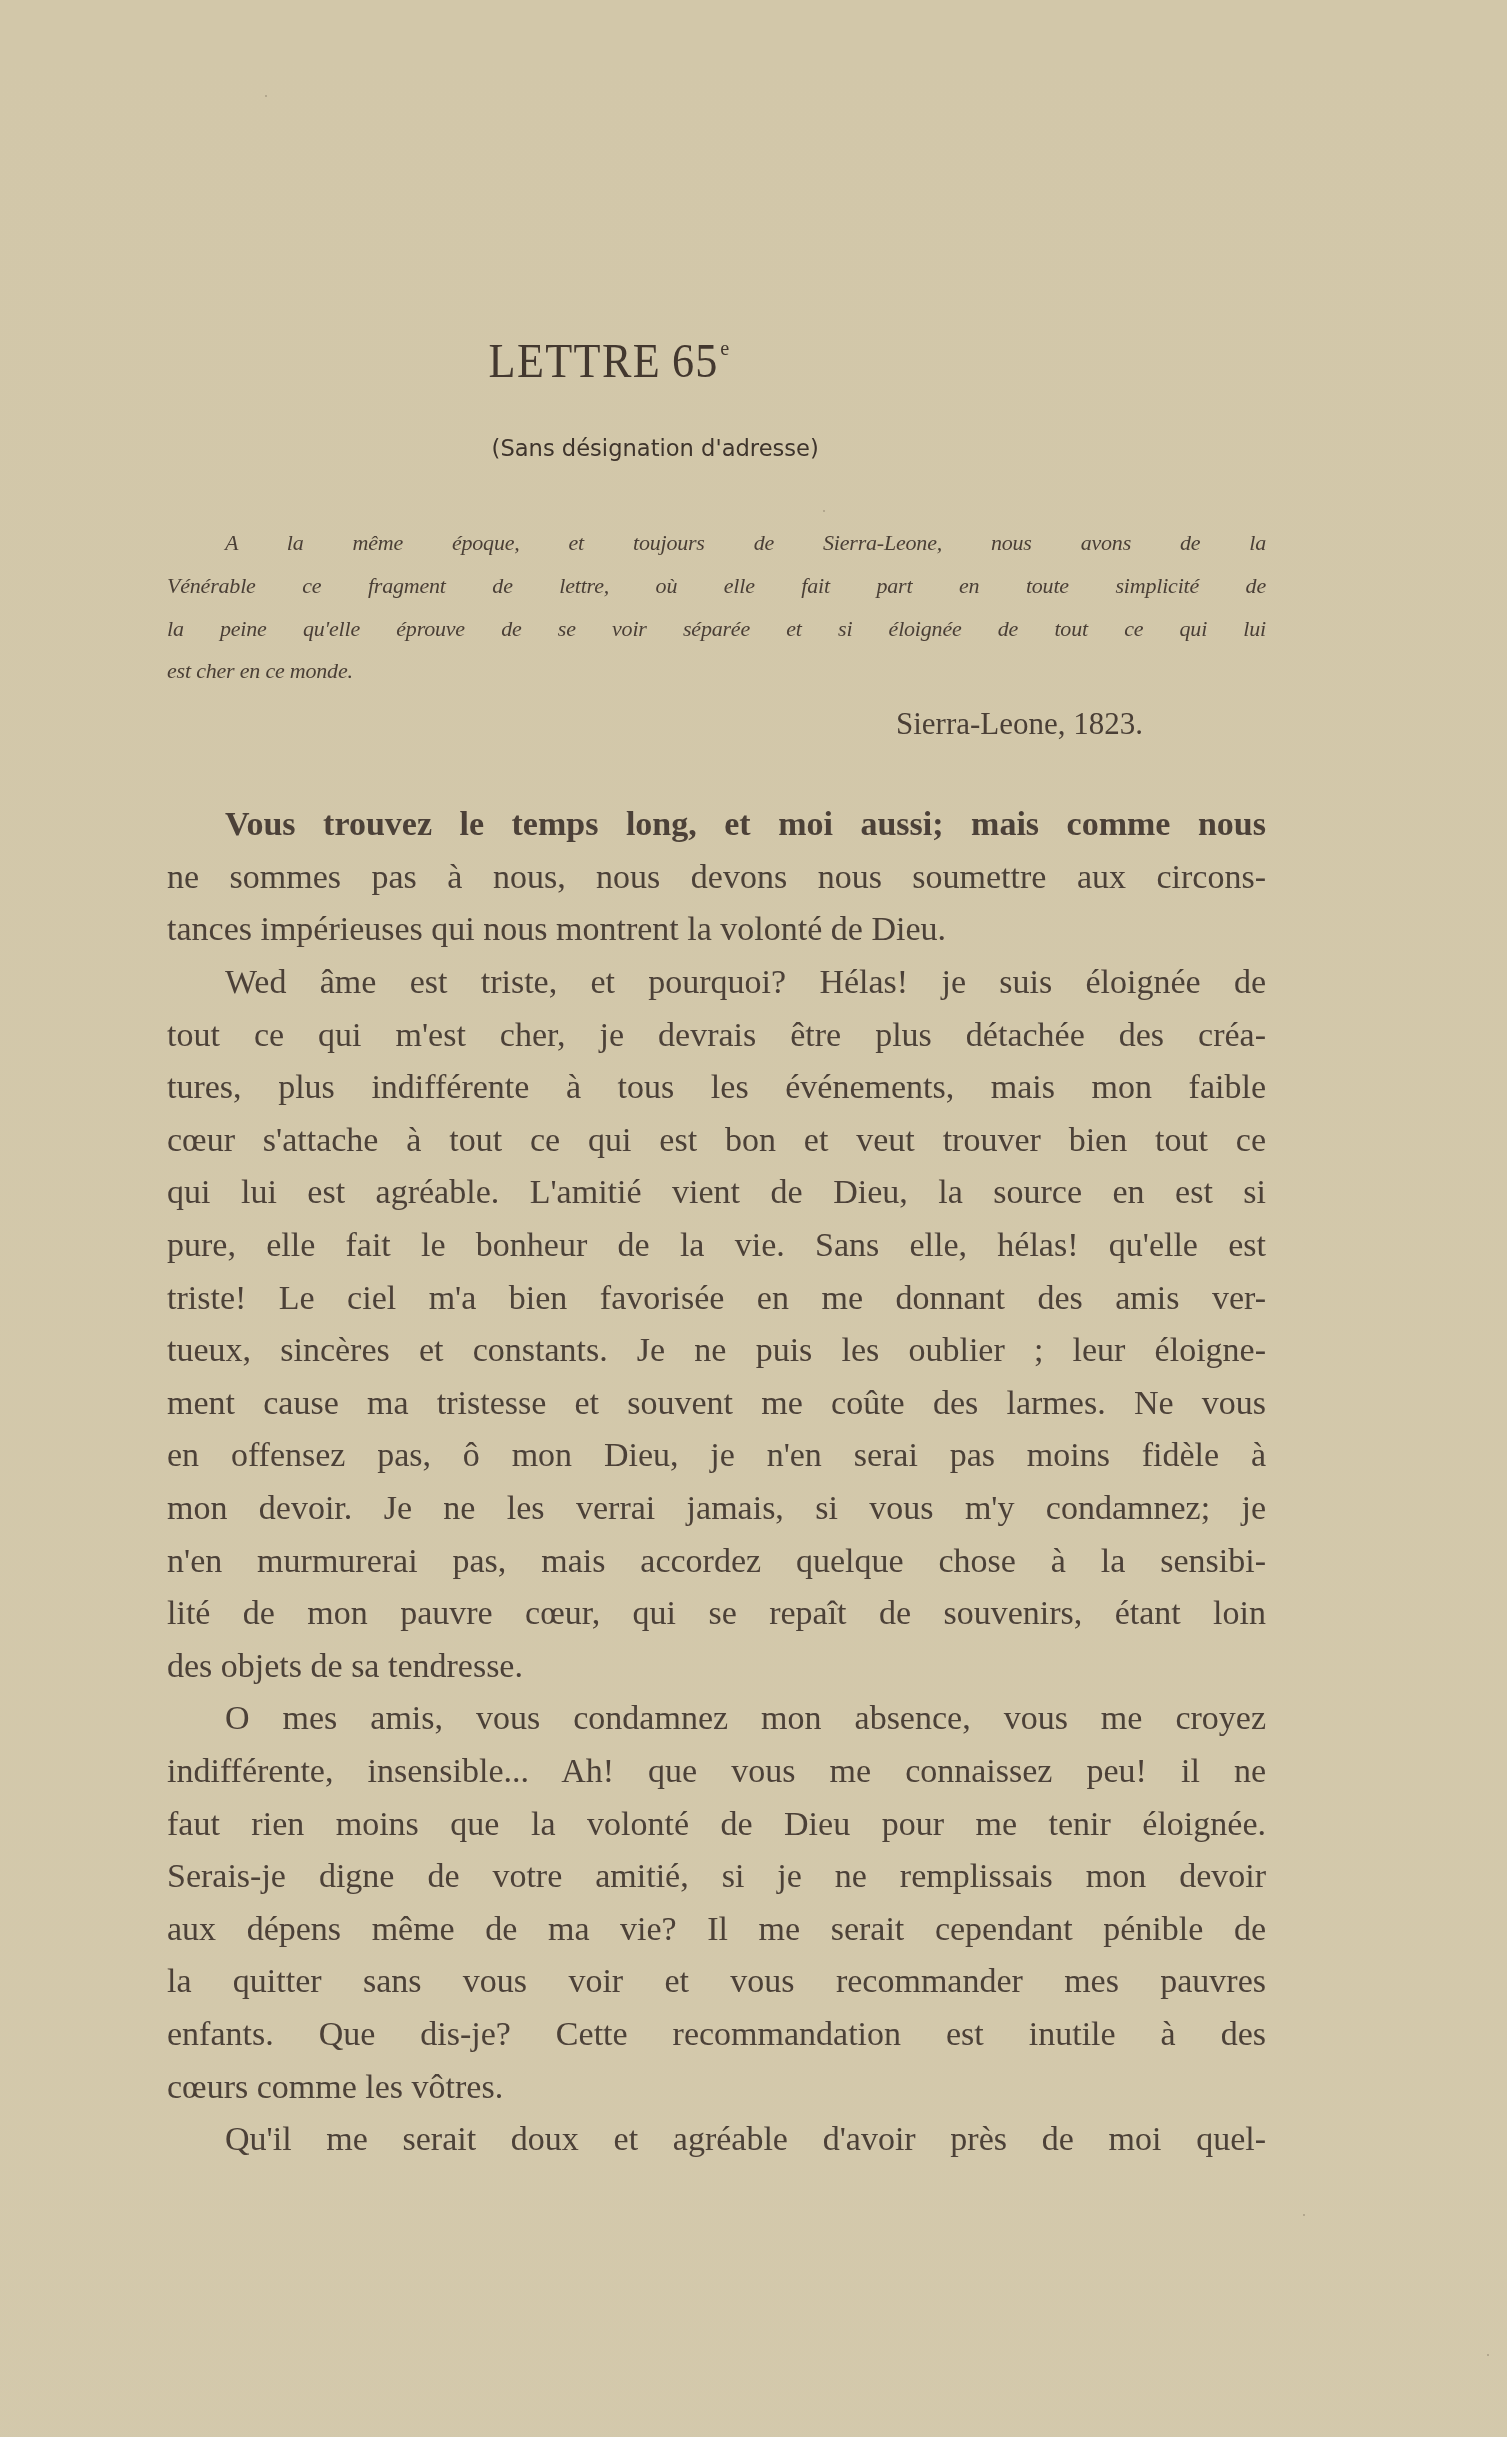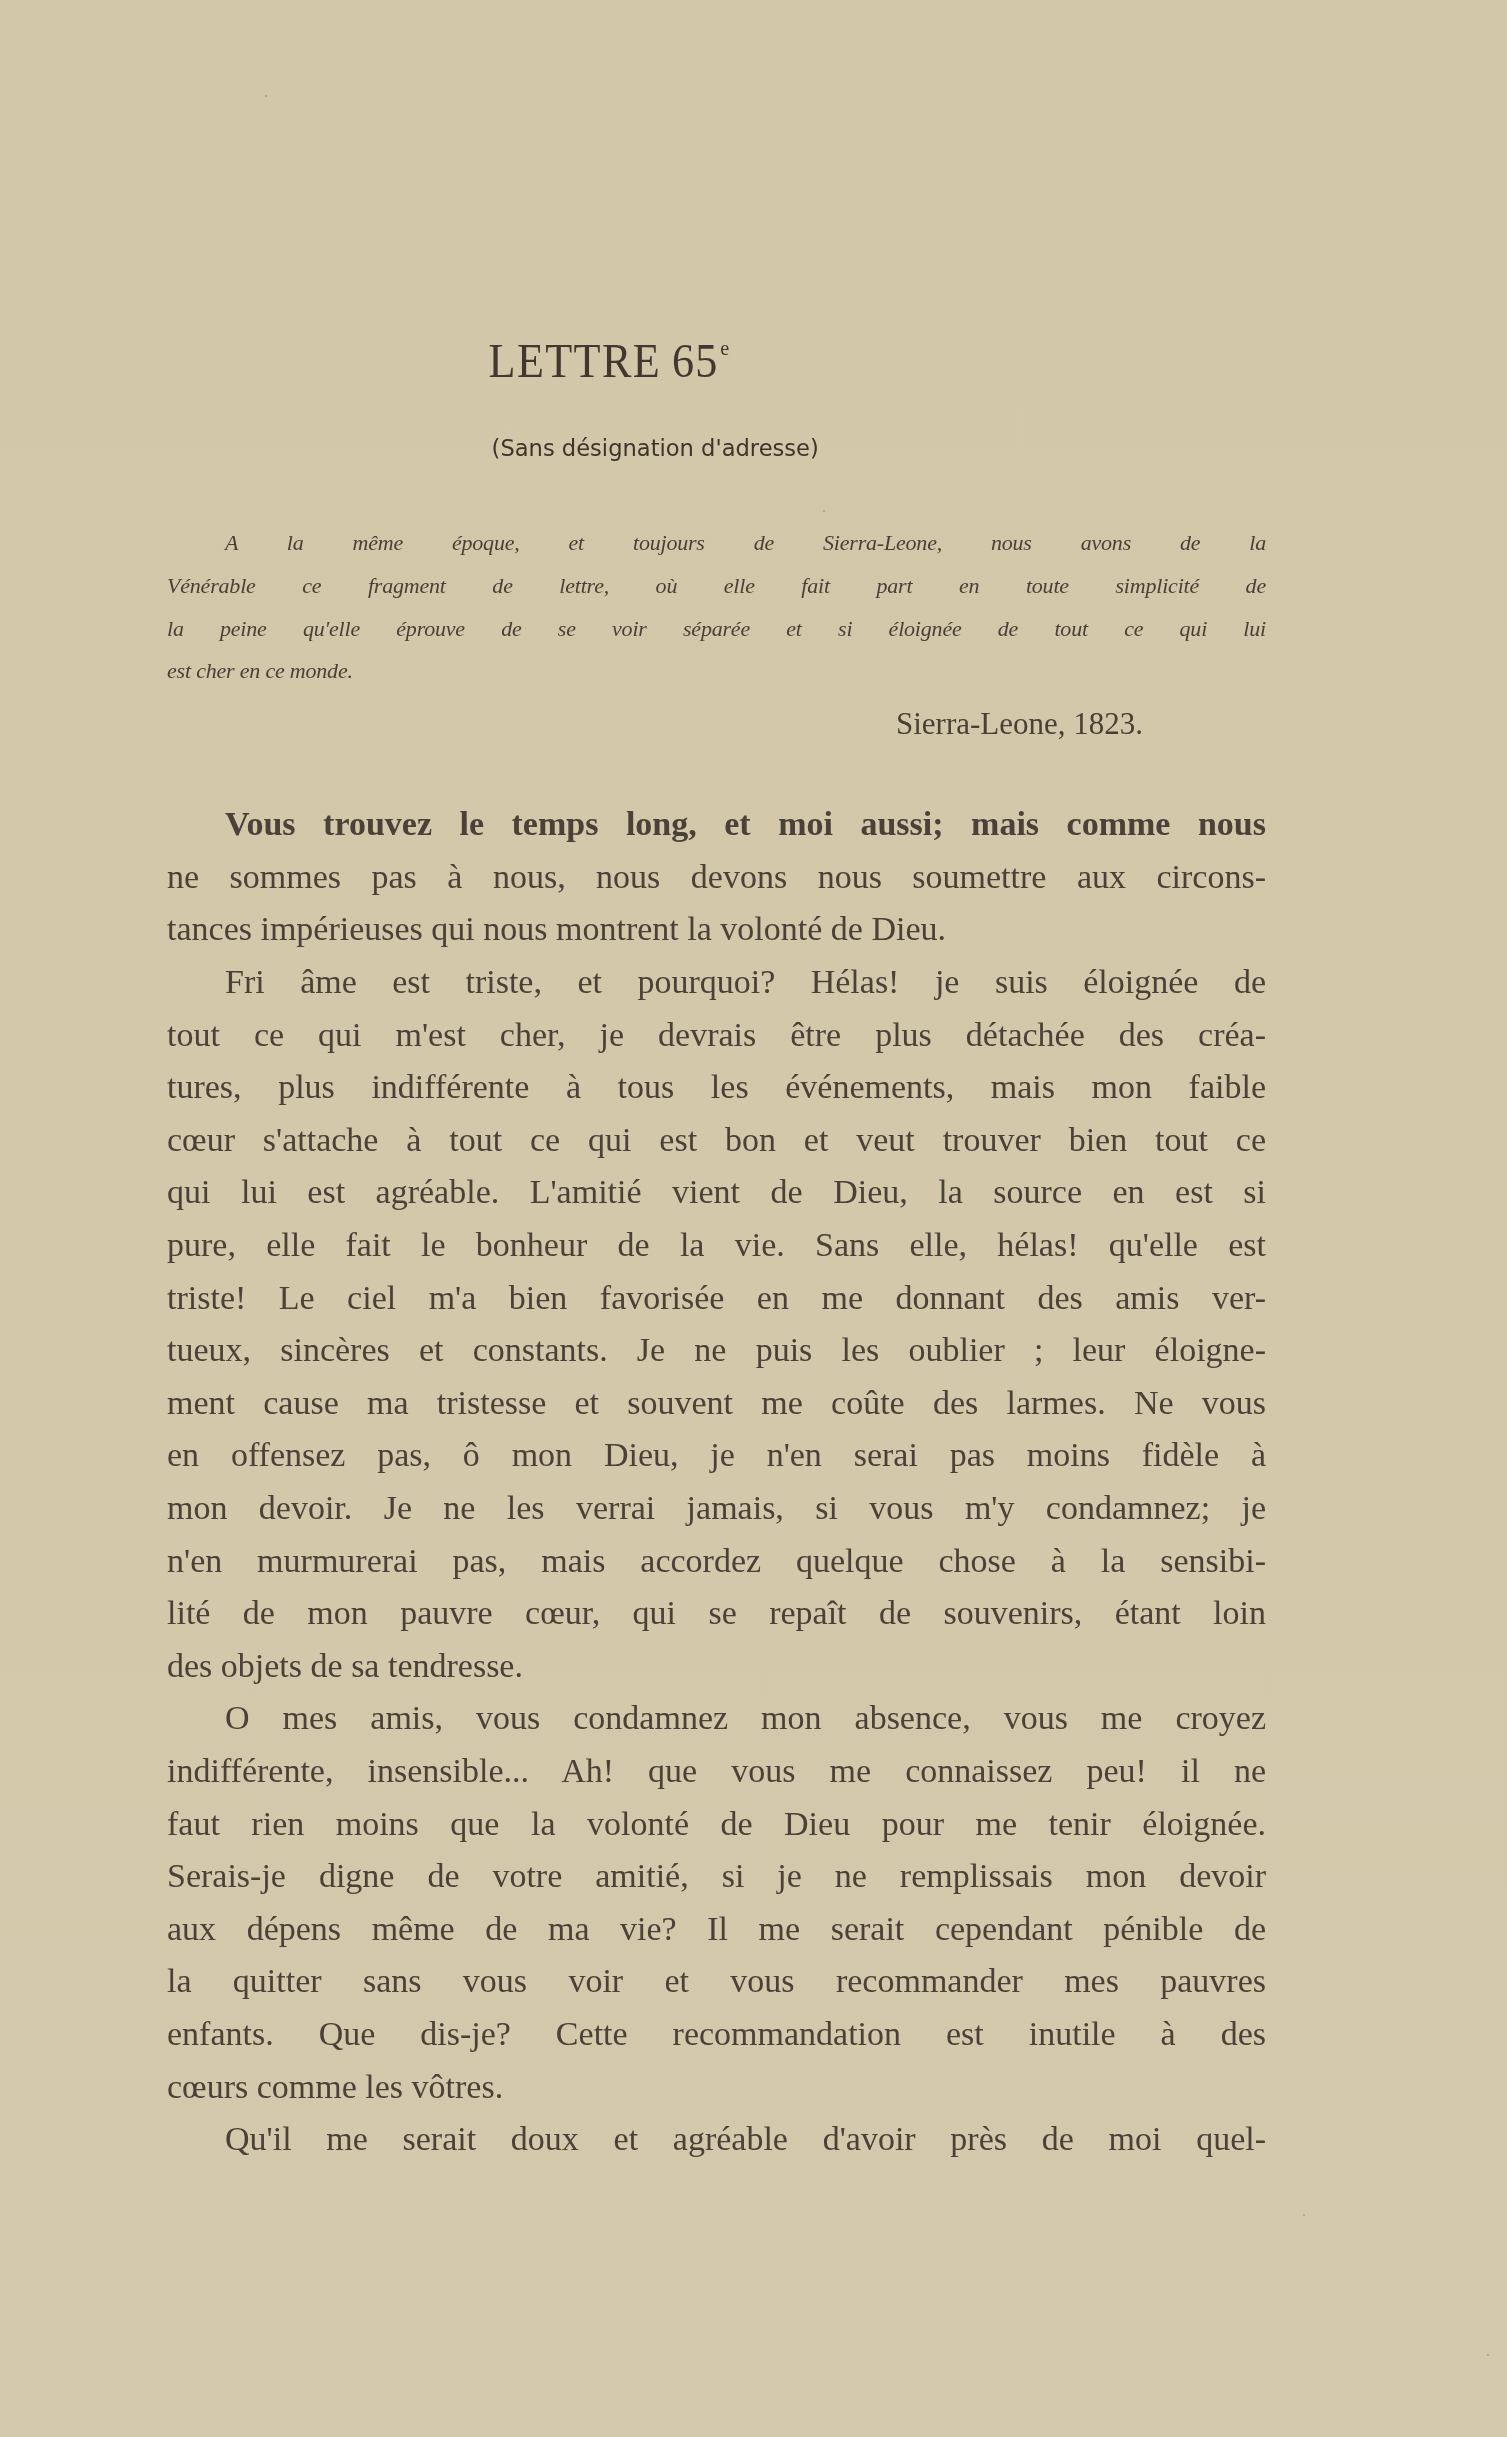--- a/index.html
+++ b/index.html
@@ -150,21 +150,21 @@
     <div class="line" style="top:607px;">la peine qu'elle éprouve de se voir séparée et si éloignée de tout ce qui lui</div>
     <div class="line last" style="top:631px;margin-top:18px;">est cher en ce monde.</div>
   </div>
 
   <div class="dateline">Sierra-Leone, 1823.</div>
 
   <div class="body-text">
     <div class="line indent" style="top:802px;font-weight:bold;">Vous trouvez le temps long, et moi aussi; mais comme nous</div>
     <div class="line" style="top:855px;">ne sommes pas à nous, nous devons nous soumettre aux circons-</div>
     <div class="line last" style="top:907px;">tances impérieuses qui nous montrent la volonté de Dieu.</div>
-    <div class="line indent" style="top:960px;">Fri âme est triste, et pourquoi? Hélas! je suis éloignée de</div>
+    <div class="line indent" style="top:960px;">Wed âme est triste, et pourquoi? Hélas! je suis éloignée de</div>
     <div class="line" style="top:1013px;">tout ce qui m'est cher, je devrais être plus détachée des créa-</div>
     <div class="line" style="top:1065px;">tures, plus indifférente à tous les événements, mais mon faible</div>
     <div class="line" style="top:1118px;">cœur s'attache à tout ce qui est bon et veut trouver bien tout ce</div>
     <div class="line" style="top:1170px;">qui lui est agréable. L'amitié vient de Dieu, la source en est si</div>
     <div class="line" style="top:1223px;">pure, elle fait le bonheur de la vie. Sans elle, hélas! qu'elle est</div>
     <div class="line" style="top:1276px;">triste! Le ciel m'a bien favorisée en me donnant des amis ver-</div>
     <div class="line" style="top:1328px;">tueux, sincères et constants. Je ne puis les oublier ; leur éloigne-</div>
     <div class="line" style="top:1381px;">ment cause ma tristesse et souvent me coûte des larmes. Ne vous</div>
     <div class="line" style="top:1433px;">en offensez pas, ô mon Dieu, je n'en serai pas moins fidèle à</div>
     <div class="line" style="top:1486px;">mon devoir. Je ne les verrai jamais, si vous m'y condamnez; je</div>

